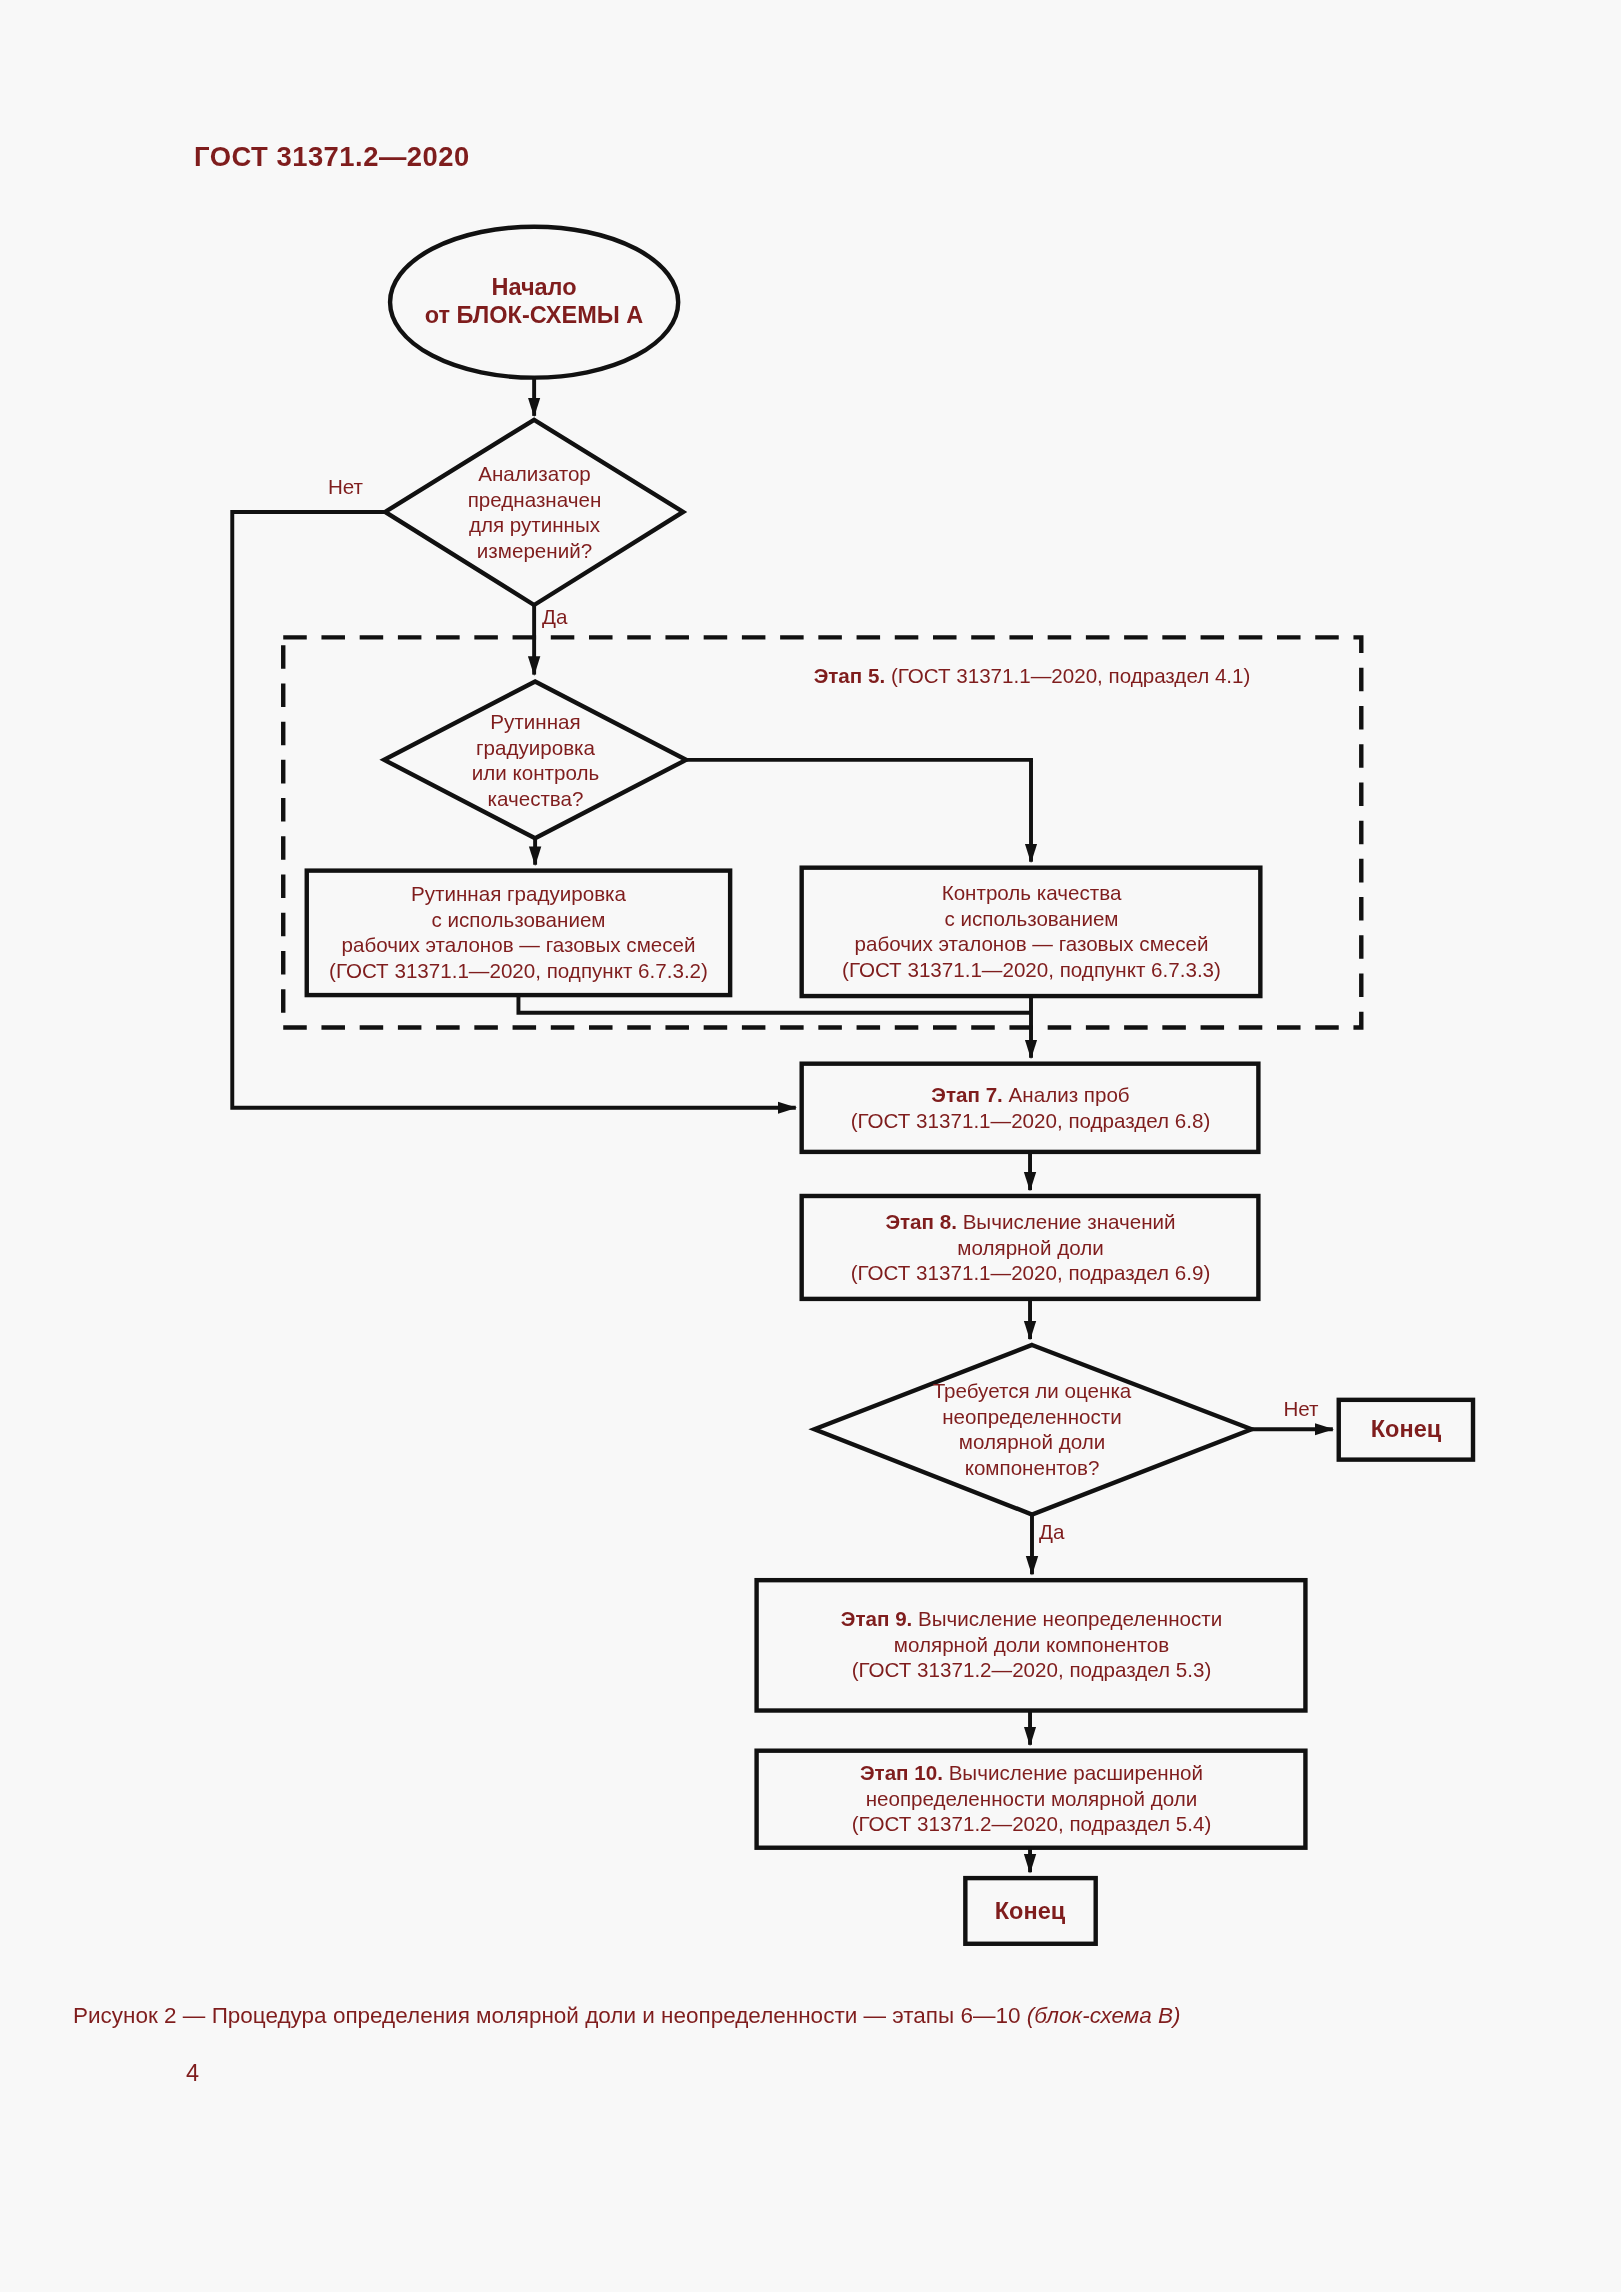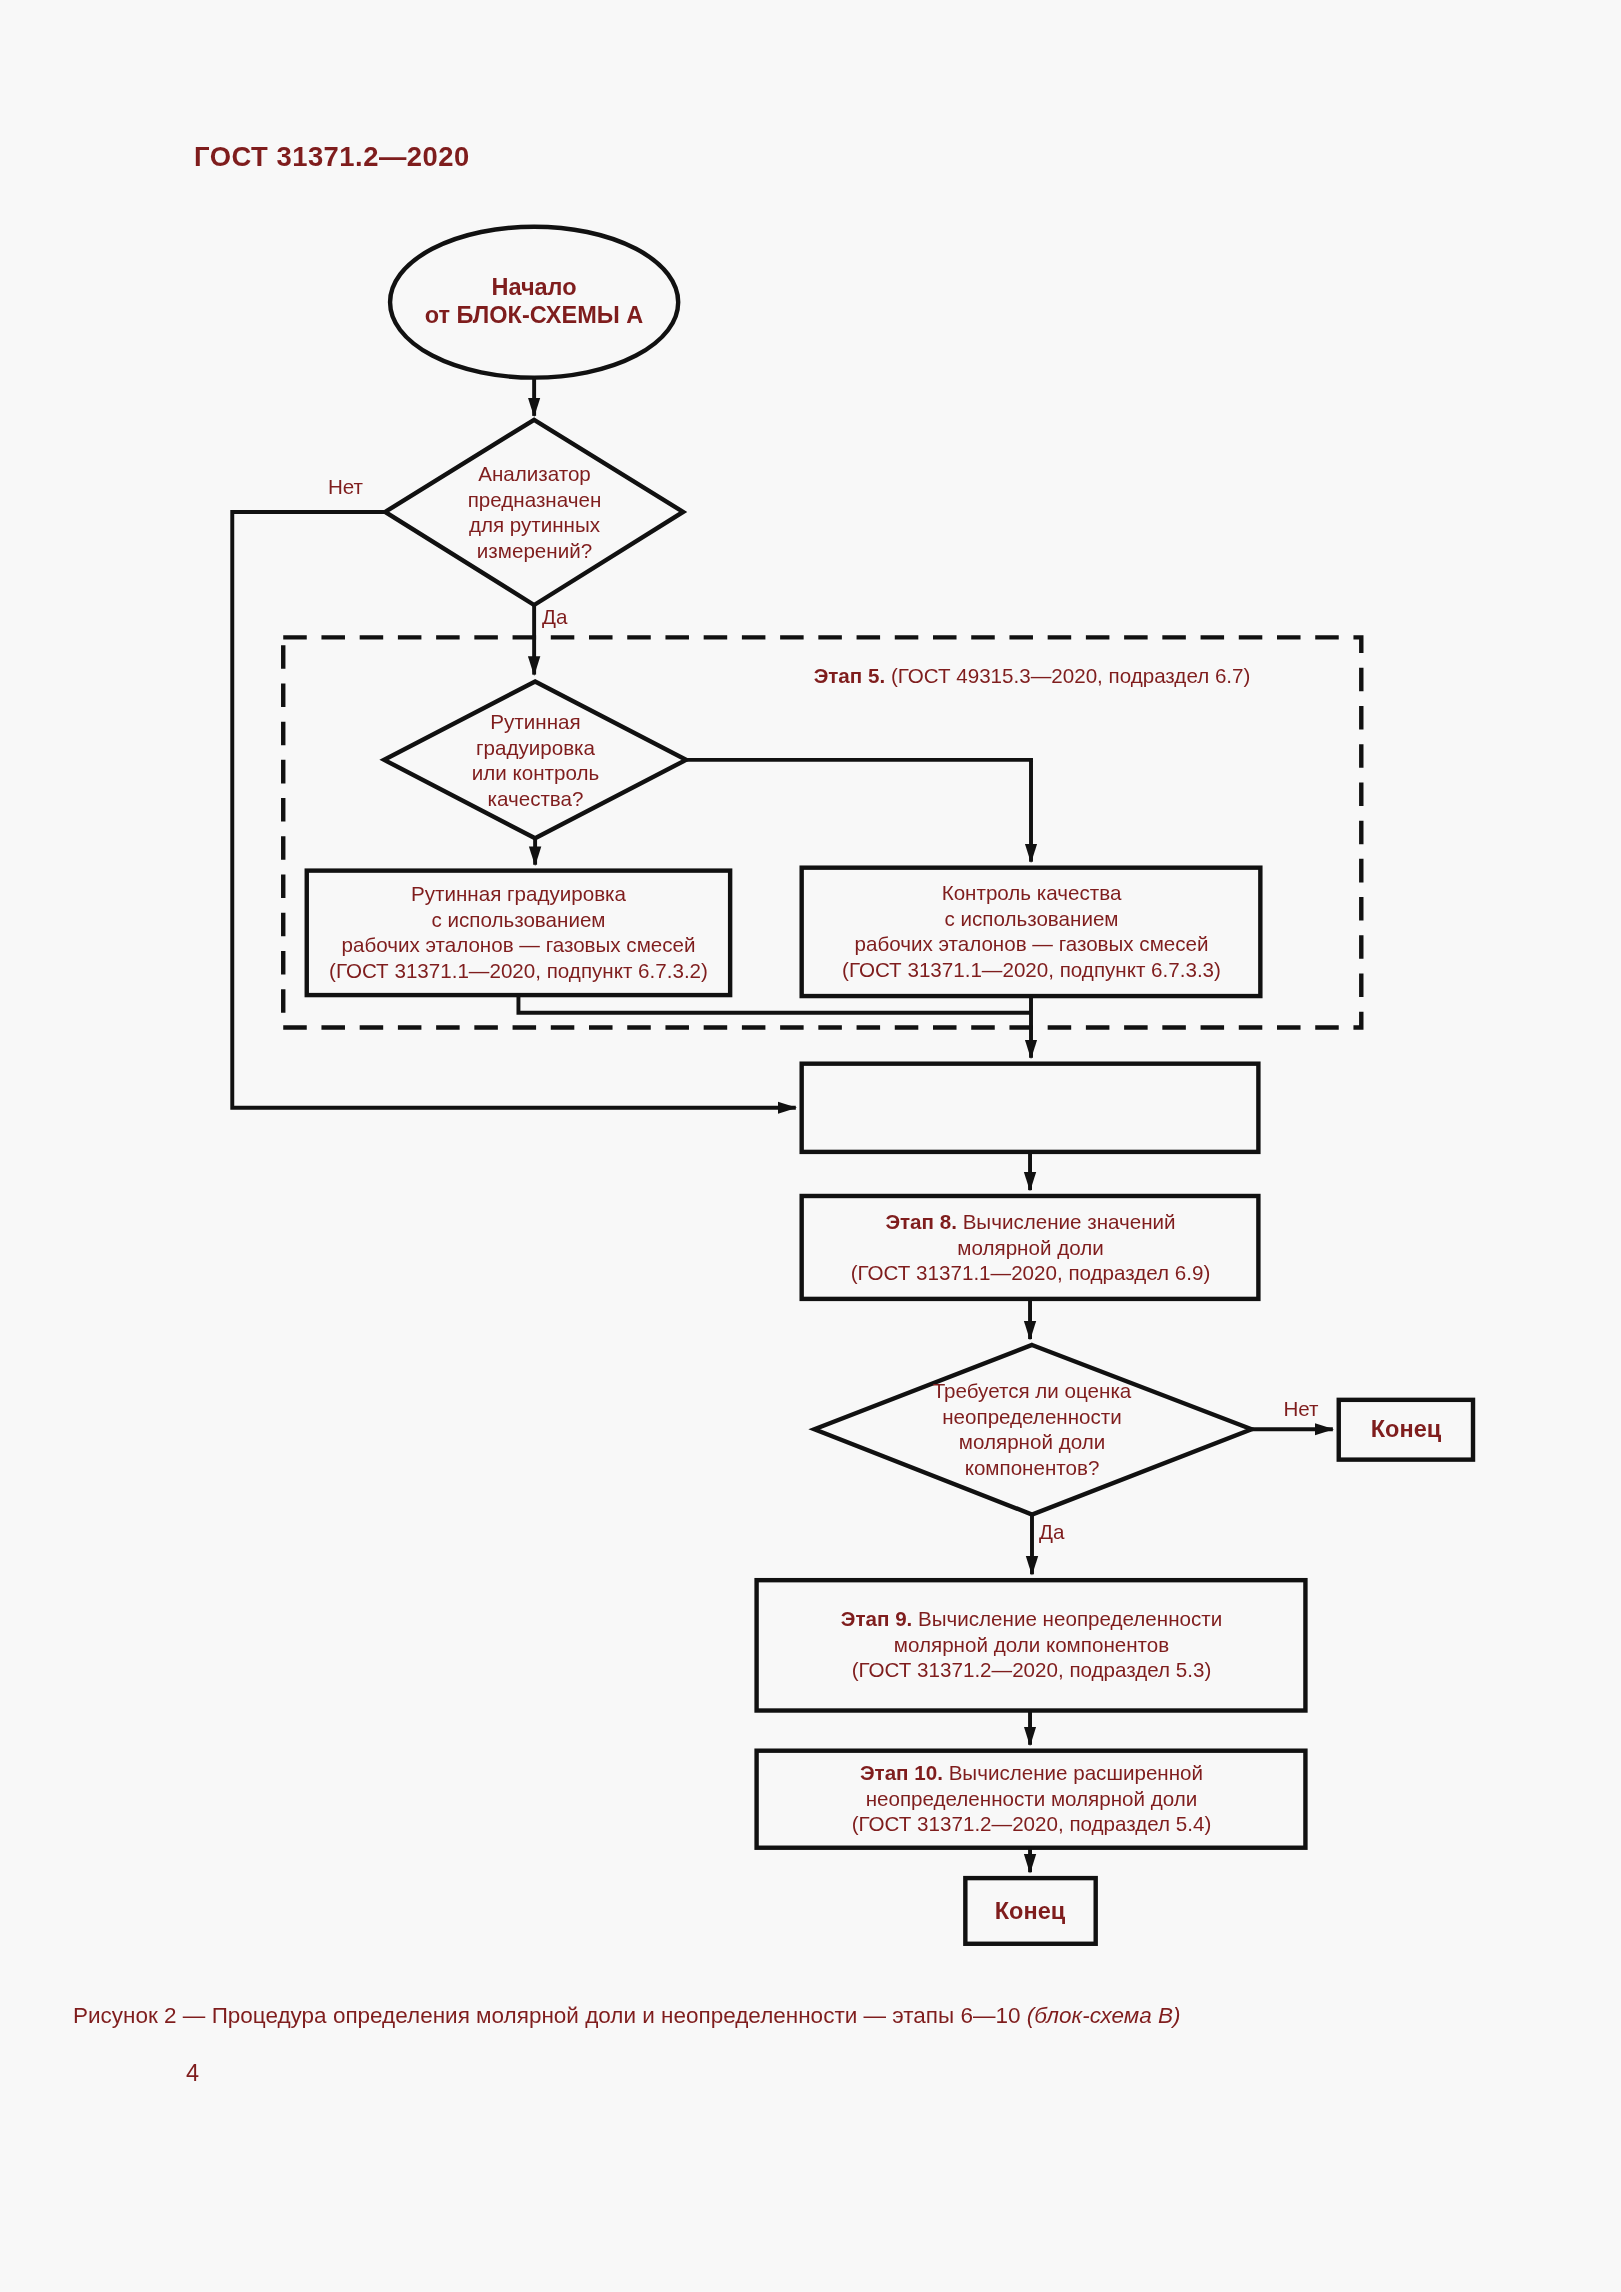--- a/index.html
+++ b/index.html
@@ -112,36 +112,38 @@
   <div class="abs node-text d1-text">Анализатор
 предназначен
 для рутинных
 измерений?</div>
 
   <div class="abs node-text start-text">Начало
 от БЛОК-СХЕМЫ А</div>
   <div class="abs node-text no1-label">Нет</div>
   <div class="abs node-text yes1-label">Да</div>
 
-  <div class="abs node-text stage6-label"><b>Этап 5.</b><span> (ГОСТ 49315.3—2020, подраздел 6.7)</span></div>
+  <div class="abs node-text stage6-label"><b>Этап 5.</b><span> (ГОСТ 31371.1—2020, подраздел 4.1)</span></div>
 
   <div class="abs node-text d2-text">Рутинная
 градуировка
 или контроль
 качества?</div>
 
   <div class="abs node-text boxL-text">Рутинная градуировка
 с использованием
 рабочих эталонов — газовых смесей
 (ГОСТ 31371.1—2020, подпункт 6.7.3.2)</div>
   <div class="abs node-text boxR-text">Контроль качества
 с использованием
 рабочих эталонов — газовых смесей
 (ГОСТ 31371.1—2020, подпункт 6.7.3.3)</div>
 
+  <div class="abs node-text step7-text"><b>Этап 7.</b><span> Анализ проб
+(ГОСТ 31371.1—2020, подраздел 6.8)</span></div>
 
   <div class="abs node-text step8-text"><b>Этап 8.</b><span> Вычисление значений
 молярной доли
 (ГОСТ 31371.1—2020, подраздел 6.9)</span></div>
 
   <div class="abs node-text d3-text">Требуется ли оценка
 неопределенности
 молярной доли
 компонентов?</div>
   <div class="abs node-text no2-label">Нет</div>

